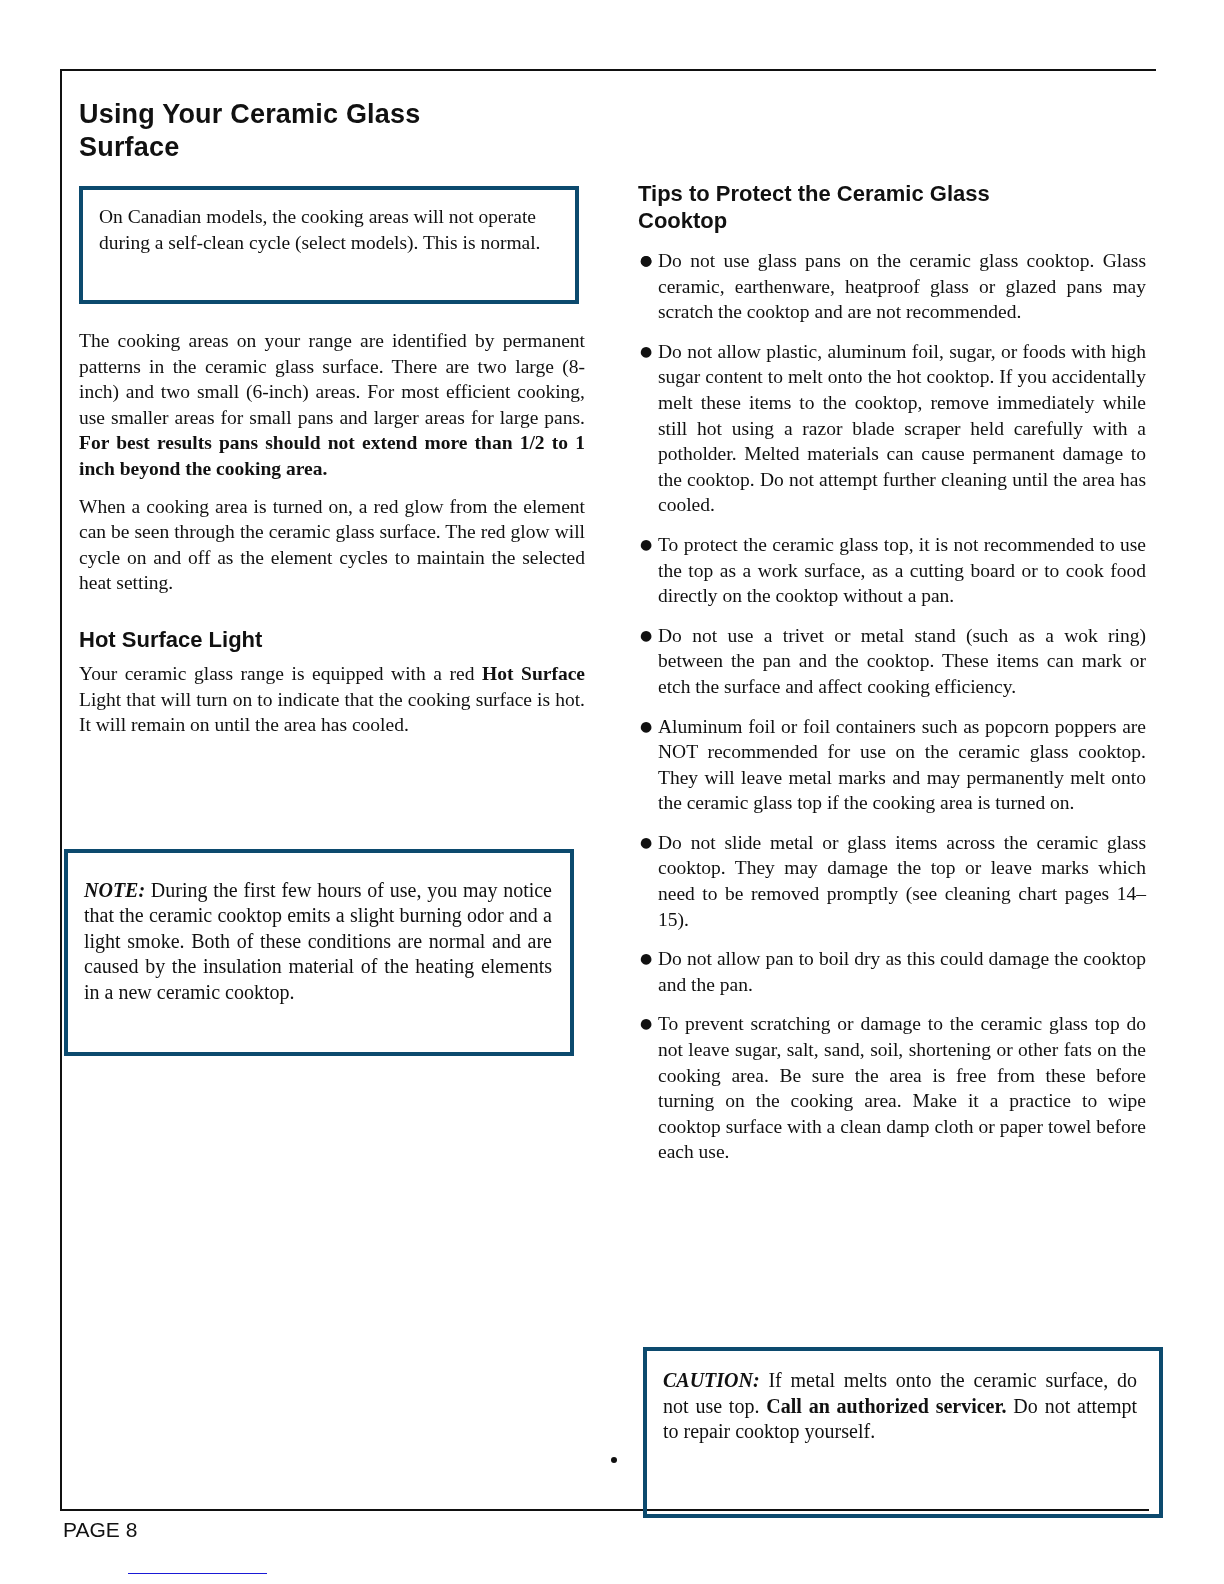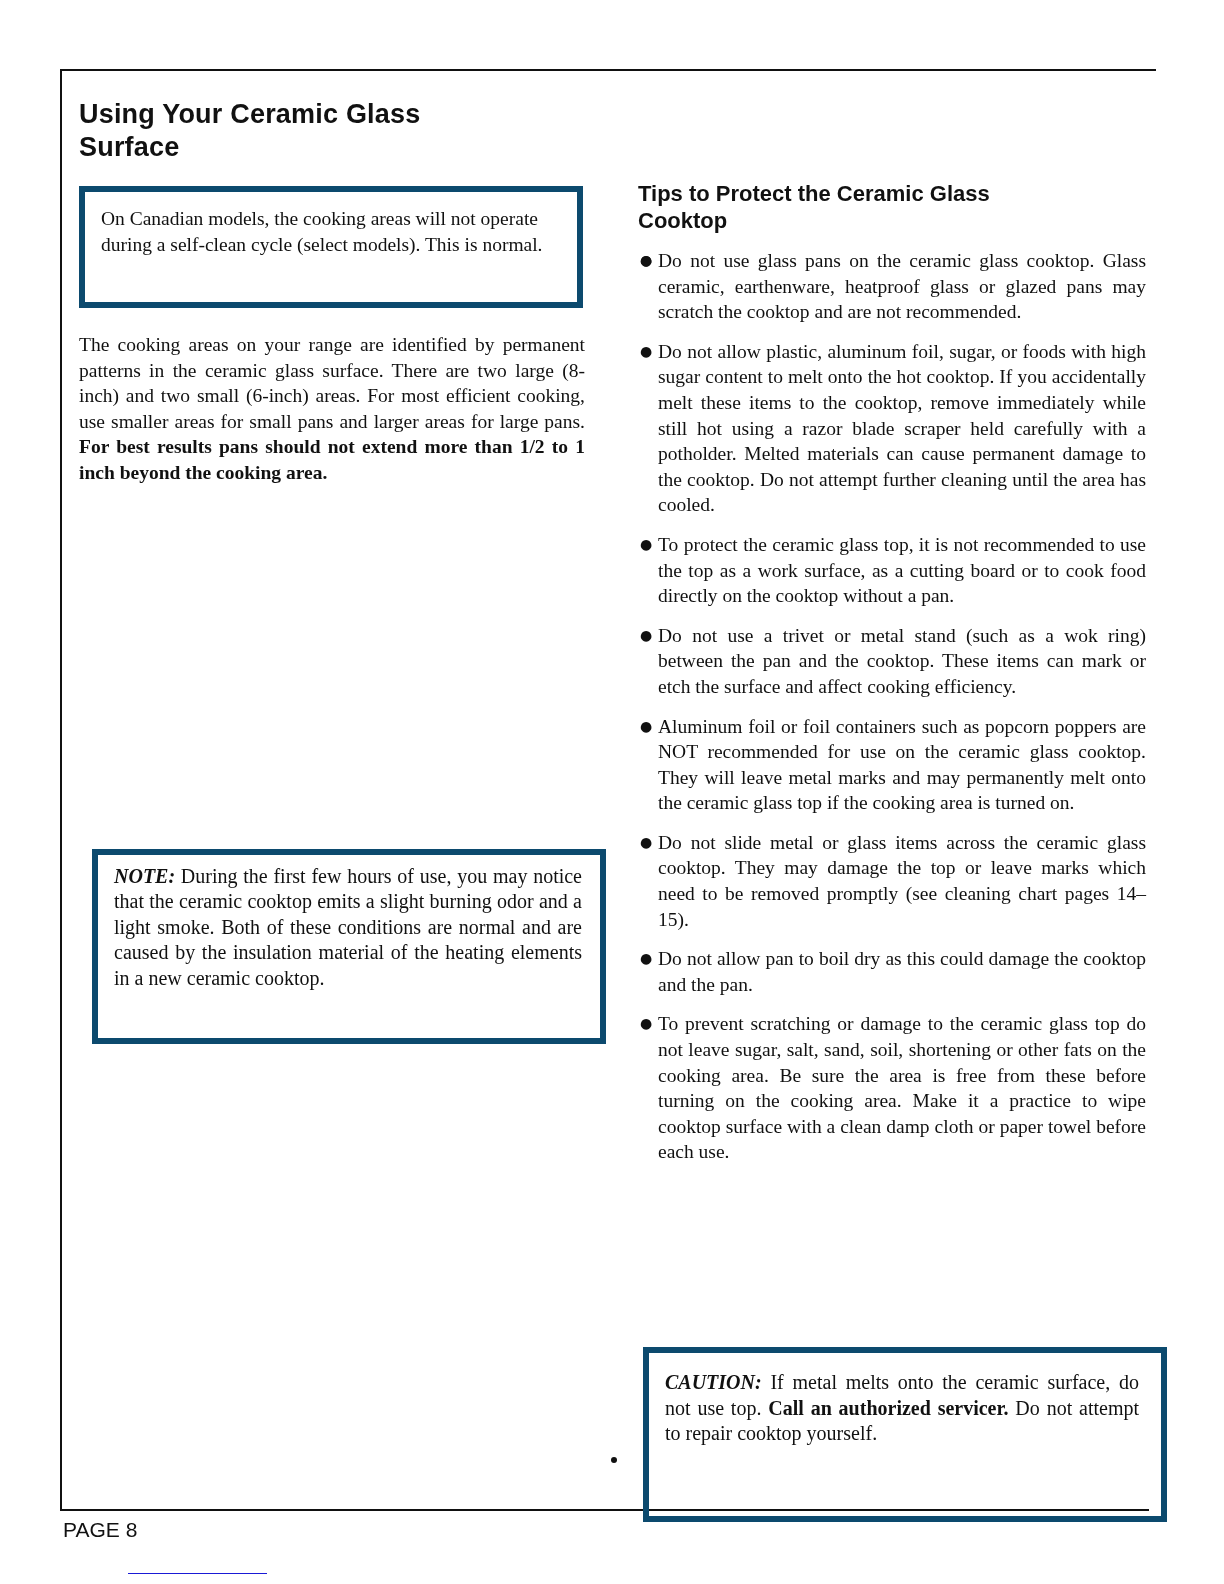--- a/index.html
+++ b/index.html
@@ -12,30 +12,30 @@
   .col { position: absolute; }
   .col-left { left: 79px; top: 98px; width: 506px; }
   .col-right { left: 638px; top: 180px; width: 508px; }
 
   h1 { font-family: "Liberation Sans", "DejaVu Sans", sans-serif; font-weight: bold;
        font-size: 27px; line-height: 33px; margin: 0 0 22px 0; letter-spacing: 0.2px; }
   h2 { font-family: "Liberation Sans", "DejaVu Sans", sans-serif; font-weight: bold;
        font-size: 22px; line-height: 27px; margin: 0 0 8px 0; }
   p  { margin: 0; font-size: 19.5px; line-height: 25.6px; text-align: justify; }
 
-  .box { border: 6px solid #0c4a6e; }
+  .box { border: 4px solid #0c4a6e; }
   .box-canadian { width: 476px; padding: 14px 0 20px 16px; margin-bottom: 24px; height: 76px; }
   .box-canadian p { font-size: 19.5px; line-height: 25.5px; text-align: left; width: 466px; }
 
   .sec-cooking { margin-bottom: 22px; }
   .p-gap { margin-top: 12px; }
   .sec-hot { margin-top: 30px; }
 
-  .box-note { position: absolute; left: 92px; top: 849px; width: 486px; height: 174px;
-              padding: 9px 0 0 16px; }
+  .box-note { position: absolute; left: 64px; top: 849px; width: 486px; height: 174px;
+              padding: 25px 0 0 16px; }
   .box-note p { font-size: 20px; line-height: 25.4px; text-align: justify; width: 468px; }
 
   .tips-title { margin-bottom: 10px; line-height: 27px; }
   ul.tips { list-style: none; margin: 0; padding: 0; }
   ul.tips li { position: relative; padding-left: 20px; margin-bottom: 14px;
                font-size: 19.5px; line-height: 25.6px; text-align: justify; }
   ul.tips li .bullet { position: absolute; left: 2px; top: 0; font-family: "DejaVu Sans", sans-serif; font-size: 14px; }
 
   .box-caution { position: absolute; left: 643px; top: 1347px; width: 496px; height: 135px;
                  padding: 17px 0 11px 16px; }
@@ -55,22 +55,27 @@
 
 <div class="col col-left">
   <h1 style="width:420px;">Using Your Ceramic Glass Surface</h1>
 
   <div class="box box-canadian">
     <p>On Canadian models, the cooking areas will not operate during a self-clean cycle (select models). This is normal.</p>
   </div>
 
   <div class="sec-cooking">
     <p><span>The cooking areas on your range are identified by permanent patterns in the ceramic glass surface. There are two large (8-inch) and two small (6-inch) areas. For most efficient cooking, use smaller areas for small pans and larger areas for large pans. </span><b>For best results pans should not extend more than 1/2 to 1 inch beyond the cooking area.</b></p>
+    <p class="p-gap">When a cooking area is turned on, a red glow from the element can be seen through the ceramic glass surface. The red glow will cycle on and off as the element cycles to maintain the selected heat setting.</p>
   </div>
 
+  <div class="sec-hot">
+    <h2>Hot Surface Light</h2>
+    <p><span>Your ceramic glass range is equipped with a red </span><b>Hot Surface</b><span> Light that will turn on to indicate that the cooking surface is hot. It will remain on until the area has cooled.</span></p>
+  </div>
 </div>
 
 <div class="box box-note">
   <p><b><i>NOTE:</i></b><span> During the first few hours of use, you may notice that the ceramic cooktop emits a slight burning odor and a light smoke. Both of these conditions are normal and are caused by the insulation material of the heating elements in a new ceramic cooktop.</span></p>
 </div>
 
 <div class="col col-right">
   <h2 class="tips-title" style="width:440px;">Tips to Protect the Ceramic Glass Cooktop</h2>
   <ul class="tips">
     <li><span class="bullet">●</span></li>

